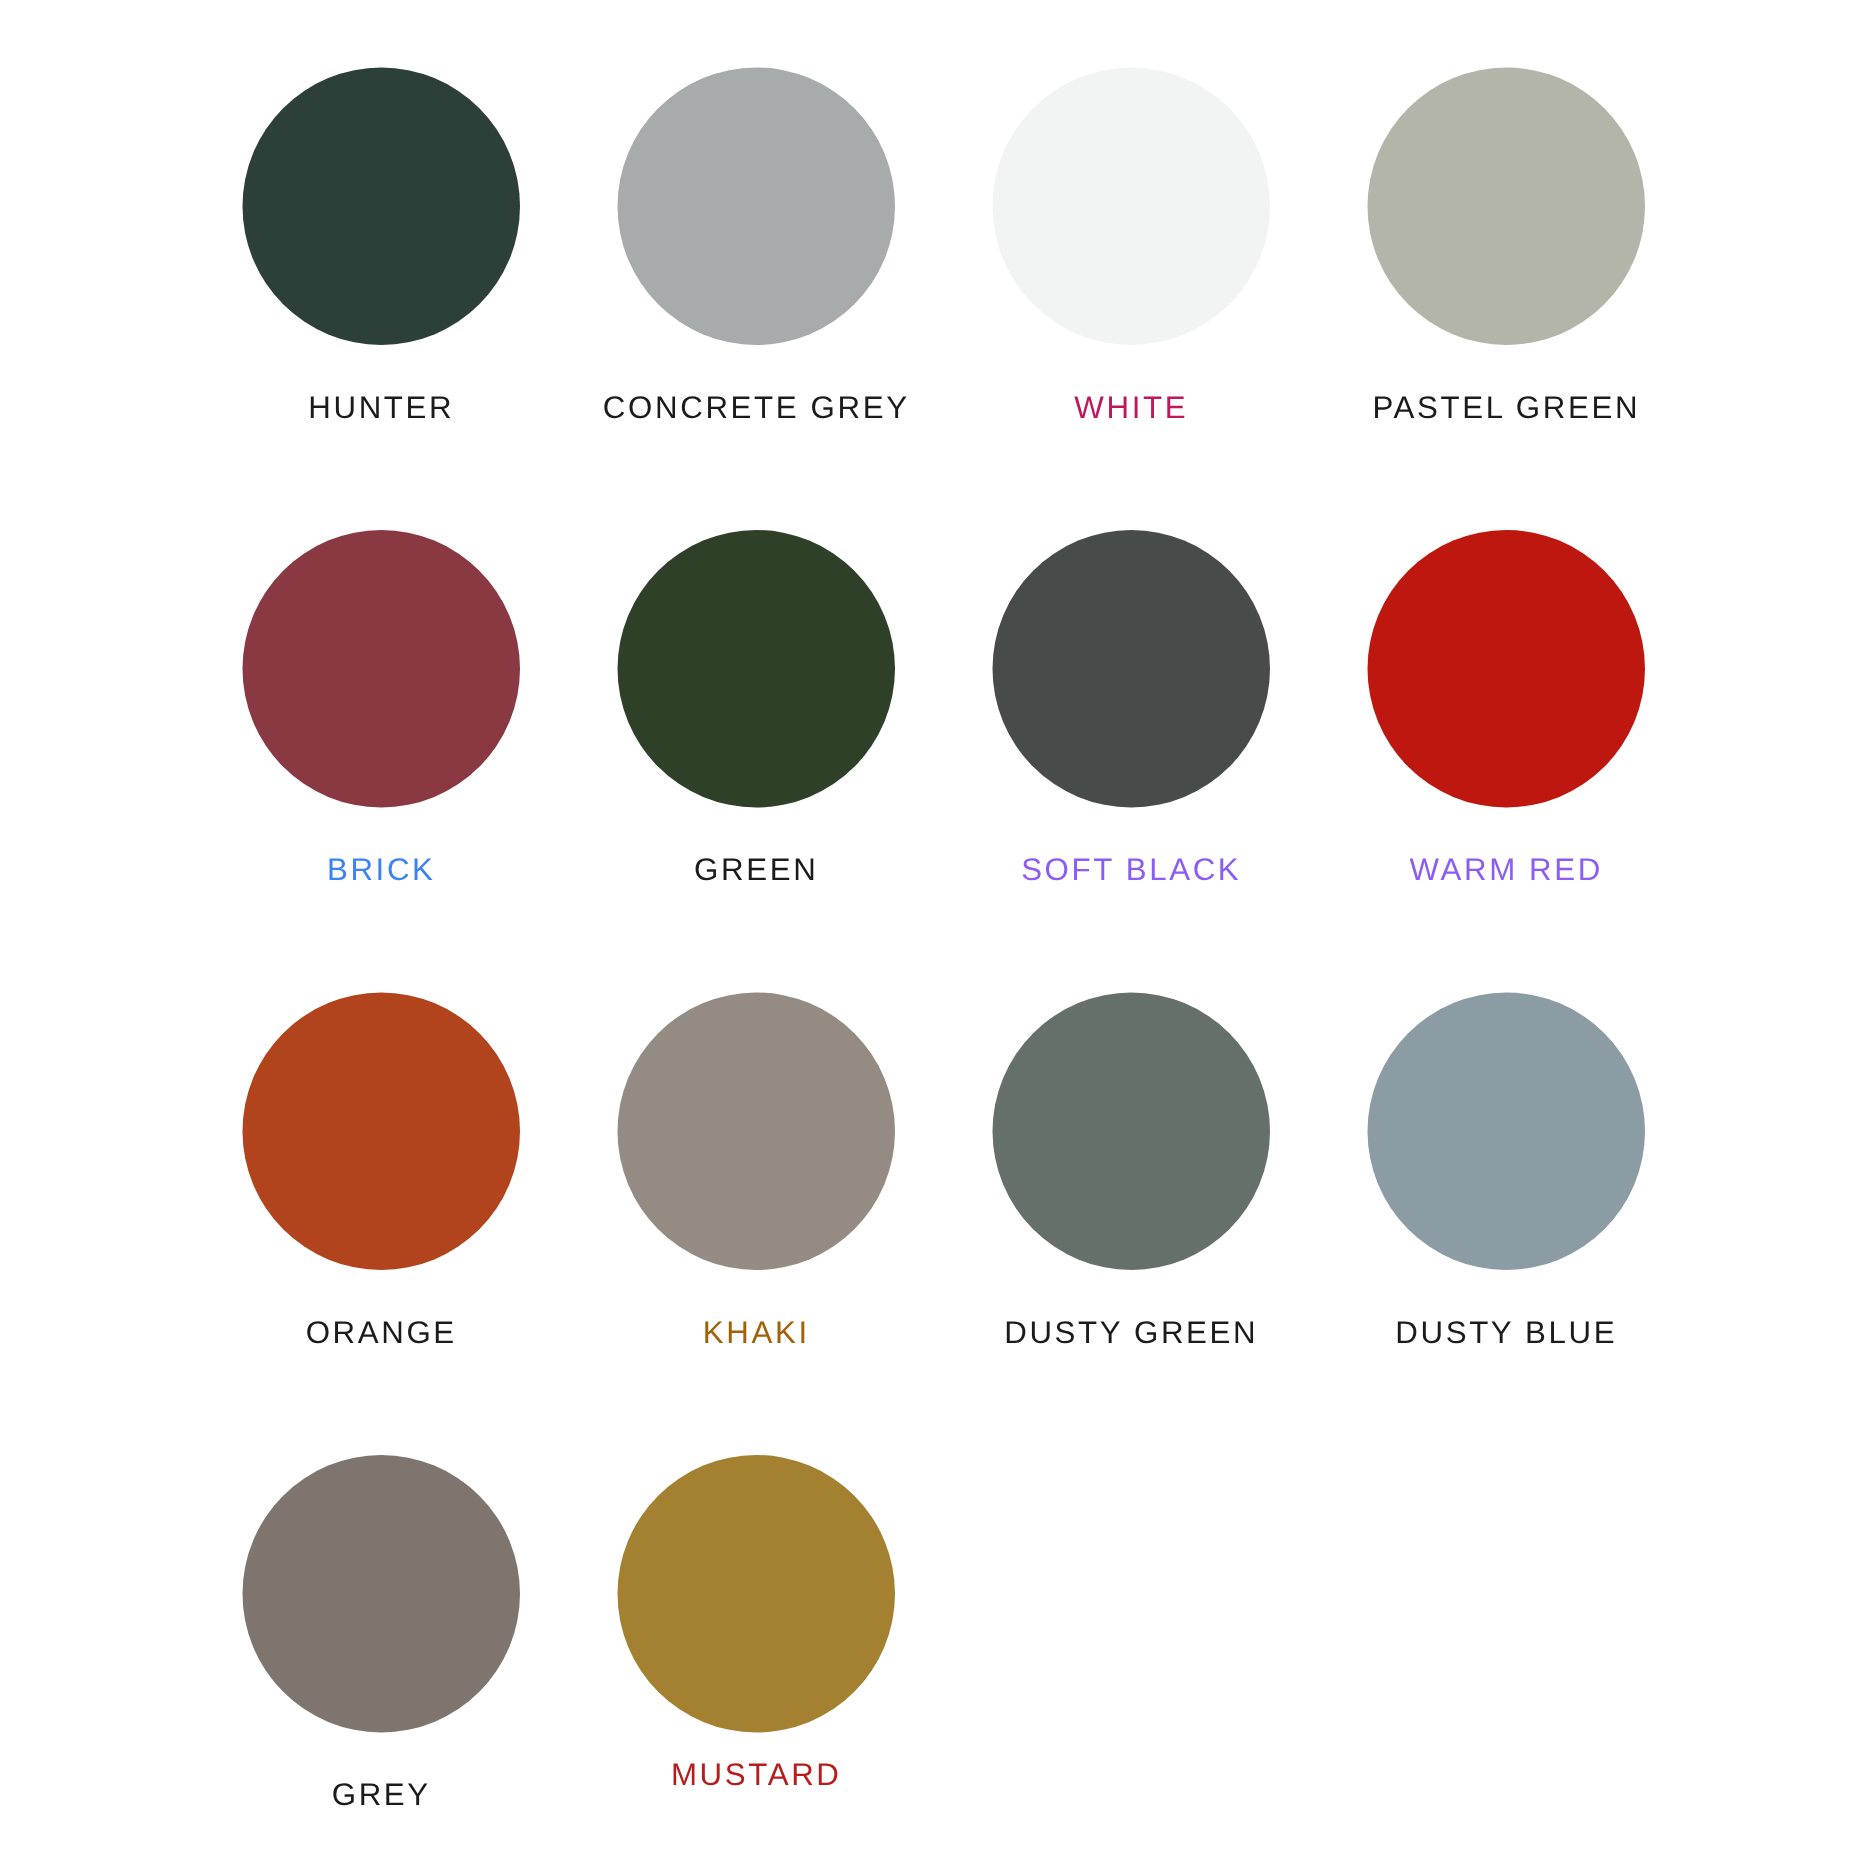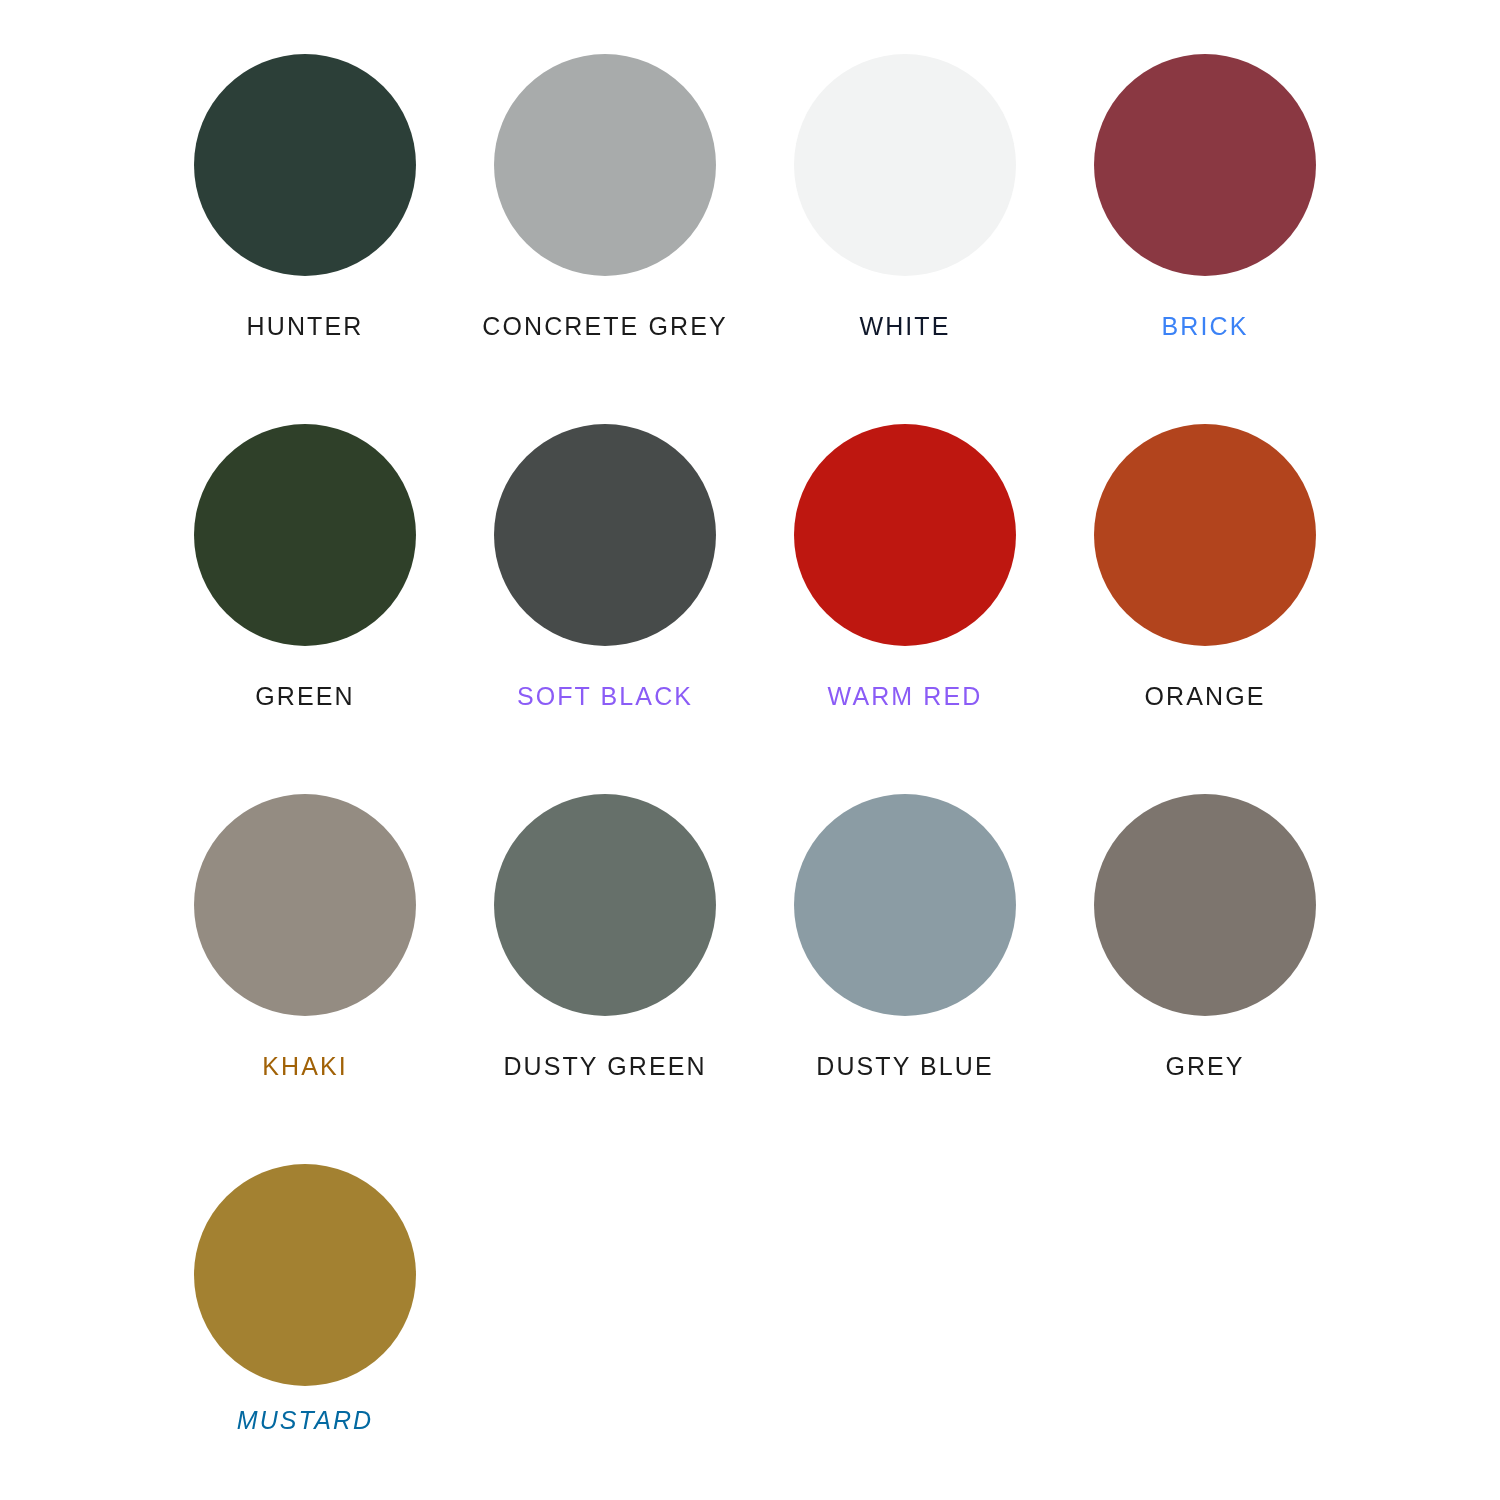--- a/index.html
+++ b/index.html
@@ -77,25 +77,29 @@
       <div class="swatch-label" style="color: rgb(27, 27, 27);">HUNTER</div>
     </div>
 
     <div class="swatch-cell">
       <div class="swatch-dot" style="background-color: rgb(168, 171, 171);"></div>
       <div class="swatch-label" style="color: rgb(27, 27, 27);">CONCRETE GREY</div>
     </div>
 
     <div class="swatch-cell">
       <div class="swatch-dot" style="background-color: rgb(242, 243, 243);"></div>
-      <div class="swatch-label" style="color: #0f172a;">WHITE</div>
+      <div class="swatch-label" style="color: #be185d;">WHITE</div>
     </div>
 
 
 
+    <div class="swatch-cell">
+      <div class="swatch-dot" style="background-color: rgb(179, 181, 168);"></div>
+      <div class="swatch-label" style="color: rgb(27, 27, 27);">PASTEL GREEN</div>
+    </div>
 
     <div class="swatch-cell">
       <div class="swatch-dot" style="background-color: rgb(138, 56, 66);"></div>
       <div class="swatch-label" style="color: #3b82f6;">BRICK</div>
     </div>
 
     <div class="swatch-cell">
       <div class="swatch-dot" style="background-color: rgb(47, 64, 41);"></div>
       <div class="swatch-label" style="color: rgb(27, 27, 27);">GREEN</div>
     </div>
@@ -130,17 +134,17 @@
       <div class="swatch-label" style="color: rgb(27, 27, 27);">DUSTY BLUE</div>
     </div>
 
     <div class="swatch-cell">
       <div class="swatch-dot" style="background-color: rgb(125, 117, 110);"></div>
       <div class="swatch-label" style="color: rgb(27, 27, 27);">GREY</div>
     </div>
 
     <div class="swatch-cell label-raised">
       <div class="swatch-dot" style="background-color: rgb(163, 129, 49);"></div>
-      <div class="swatch-label" style="color: #0369a1; font-style: italic;">MUSTARD</div>
+      <div class="swatch-label" style="color: #b91c1c;">MUSTARD</div>
     </div>
 
   </div>
 </div>
 
 </body></html>

